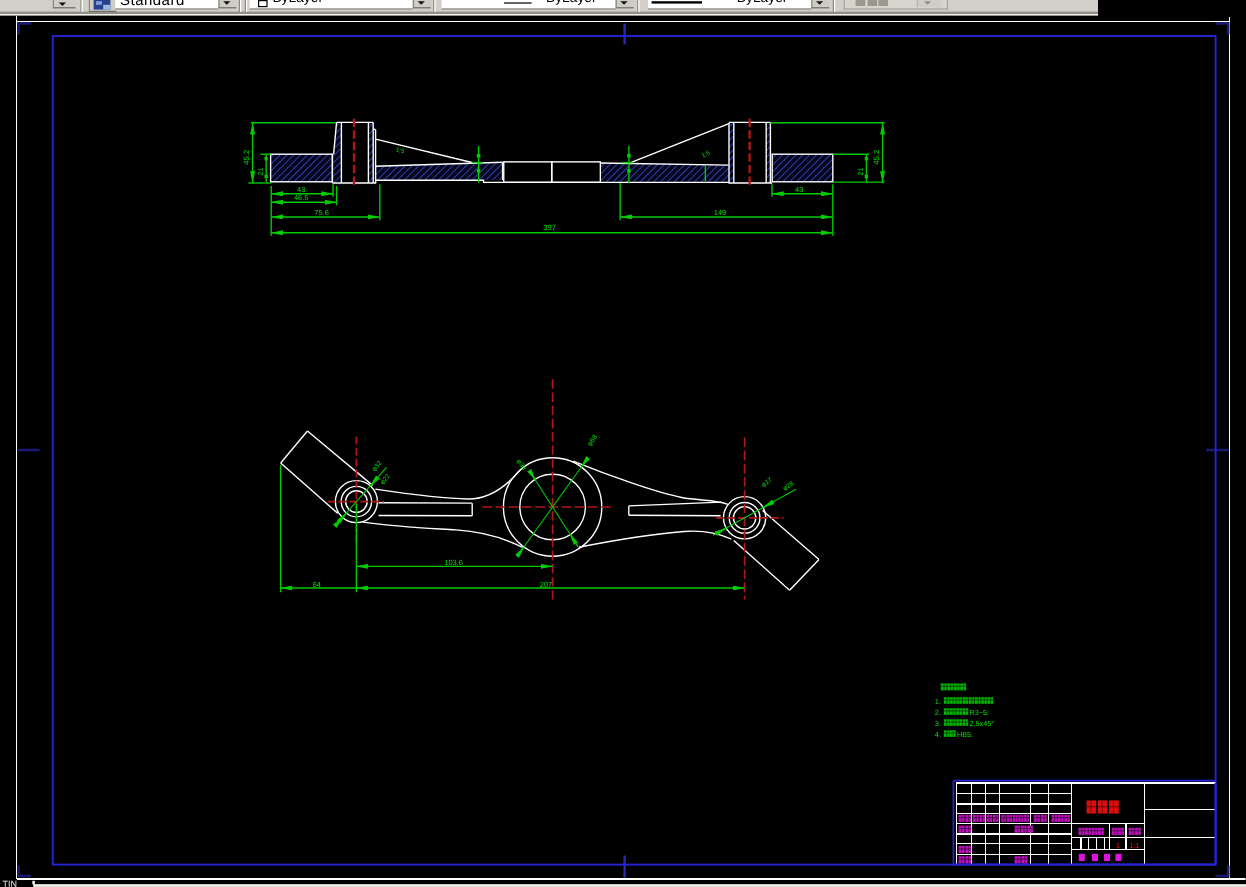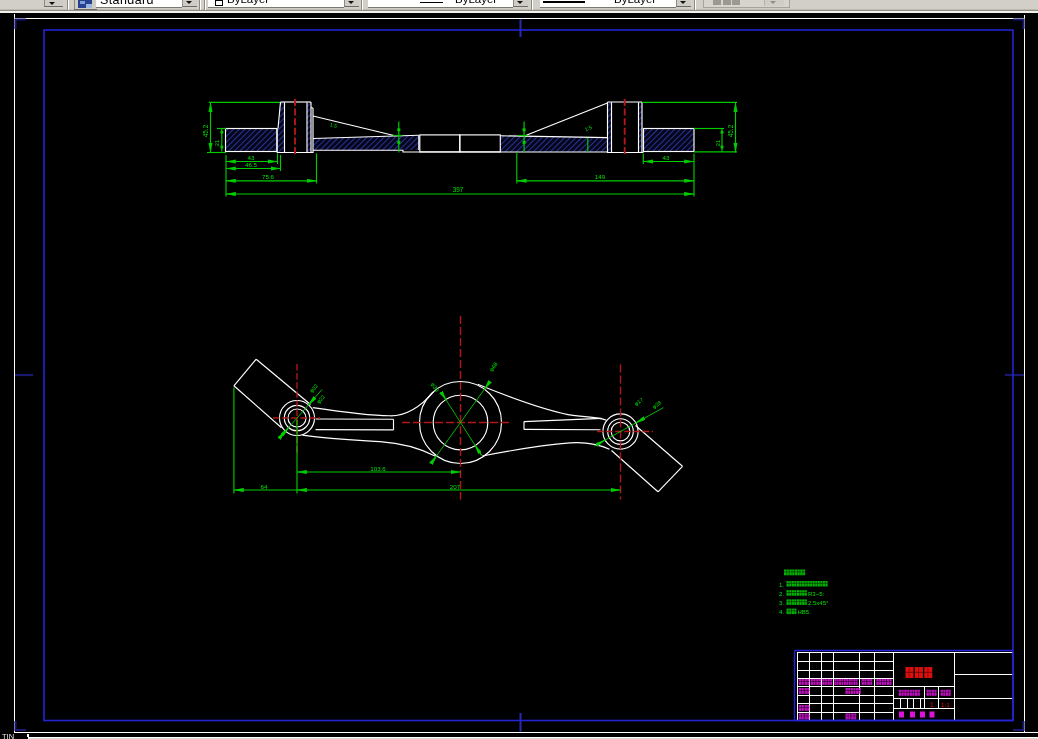--- a/index.html
+++ b/index.html
@@ -1,17 +1,17 @@
 <!DOCTYPE html>
 <html><head><meta charset="utf-8">
 <style>
 html,body{margin:0;padding:0;width:1038px;height:739px;background:#000;overflow:hidden;
 font-family:"Liberation Sans",sans-serif;}
-#tb{position:absolute;left:0;top:0;width:1038px;height:13px;
-background:linear-gradient(#d2cfc8 0,#d2cfc8 9.5px,#bdbab2 9.5px,#8f8d85 10.5px,#8f8d85 11.5px,#f2f1ec 11.5px,#f2f1ec 13px);}
+#tb{position:absolute;left:0;top:0;width:868px;height:13px;
+background:linear-gradient(#d2cfc8 0,#d2cfc8 9.5px,#bdbab2 9.5px,#8f8d85 10.5px,#8f8d85 11.5px,#f2f1ec 11.5px,#f2f1ec 13px);padding-left:47px;}
 .fld{position:absolute;top:0;height:6.5px;background:#fff;border-bottom:1px solid #7a7870;}
 .btn{position:absolute;top:0;height:6px;background:#cfccc5;border-left:1px solid #8a887f;border-bottom:1px solid #6a6a6a;}
 .tri{position:absolute;width:0;height:0;border-left:3.5px solid transparent;border-right:3.5px solid transparent;border-top:3.5px solid #111;}
 .sep{position:absolute;top:0;width:1px;height:10px;}
 .txt{position:absolute;top:-7px;font-size:11.5px;color:#000;white-space:nowrap;}
 #bot{position:absolute;left:0;top:733px;width:1038px;height:6px;}
 </style></head>
 <body>
 <svg width="1038" height="739" style="position:absolute;left:0;top:0">
 <defs>

